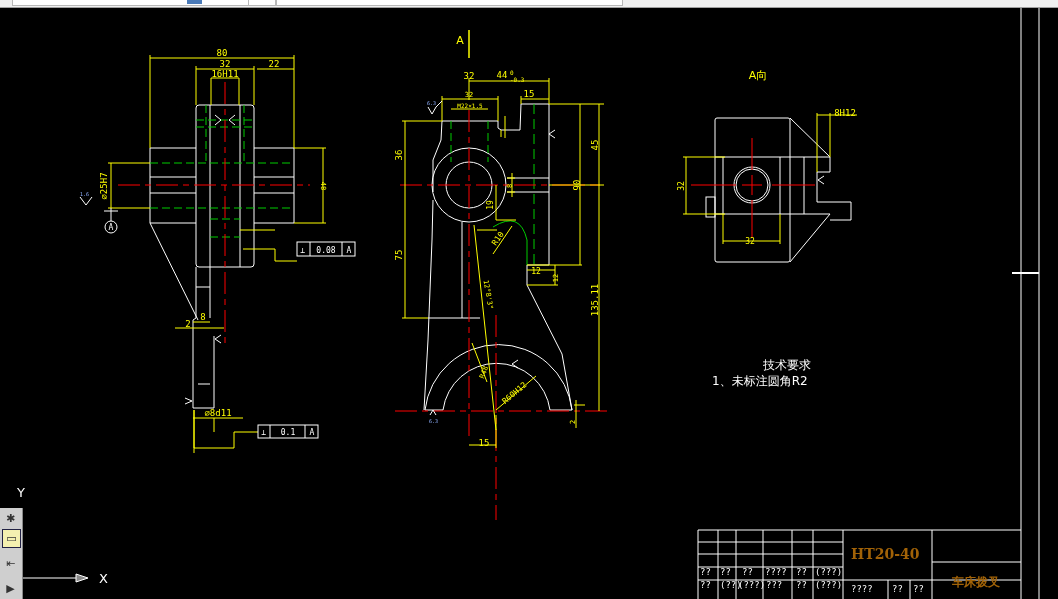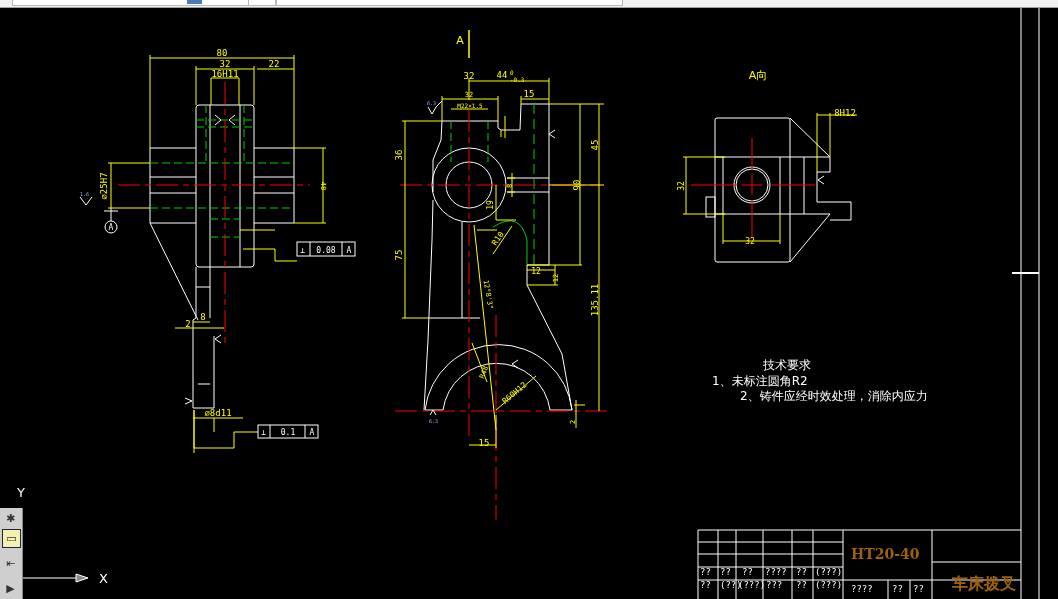--- a/index.html
+++ b/index.html
@@ -312,24 +312,23 @@
     <text x="429" y="423">6.3</text>
   </g>
   <g font-family="DejaVu Sans, sans-serif" font-size="13" fill="#fff">
     <text x="17" y="497">Y</text>
     <text x="99" y="583">X</text>
   </g>
 </svg>
 
   <div class="tech" style="left:763px;top:349px;text-align:center;">技术要求</div>
   <div class="tech" style="left:712px;top:365px;">1、未标注圆角R2</div>
-  <div class="tech" style="left:740px;top:380px;">2、铸件应经时效处理，消除内应力</div>
 
   <div class="tb-big" style="left:851px;top:538px;font-size:14px;">HT20-40</div>
-  <div class="tb-big" style="left:952px;top:566px;font-size:16px;font-family:Liberation Serif, serif;">车床拨叉</div>
+  <div class="tb-big" style="left:952px;top:566px;font-size:12px;font-family:Liberation Serif, serif;">车床拨叉</div>
 
   <div class="tb-cell" style="left:700px;top:559px;">??</div>
   <div class="tb-cell" style="left:720px;top:559px;">??</div>
   <div class="tb-cell" style="left:742px;top:559px;">??</div>
   <div class="tb-cell" style="left:765px;top:559px;">????</div>
   <div class="tb-cell" style="left:796px;top:559px;">??</div>
   <div class="tb-cell" style="left:815px;top:559px;">(???)</div>
   <div class="tb-cell" style="left:700px;top:572px;">??</div>
   <div class="tb-cell" style="left:720px;top:572px;">(??)</div>
   <div class="tb-cell" style="left:738px;top:572px;">(???)</div>

